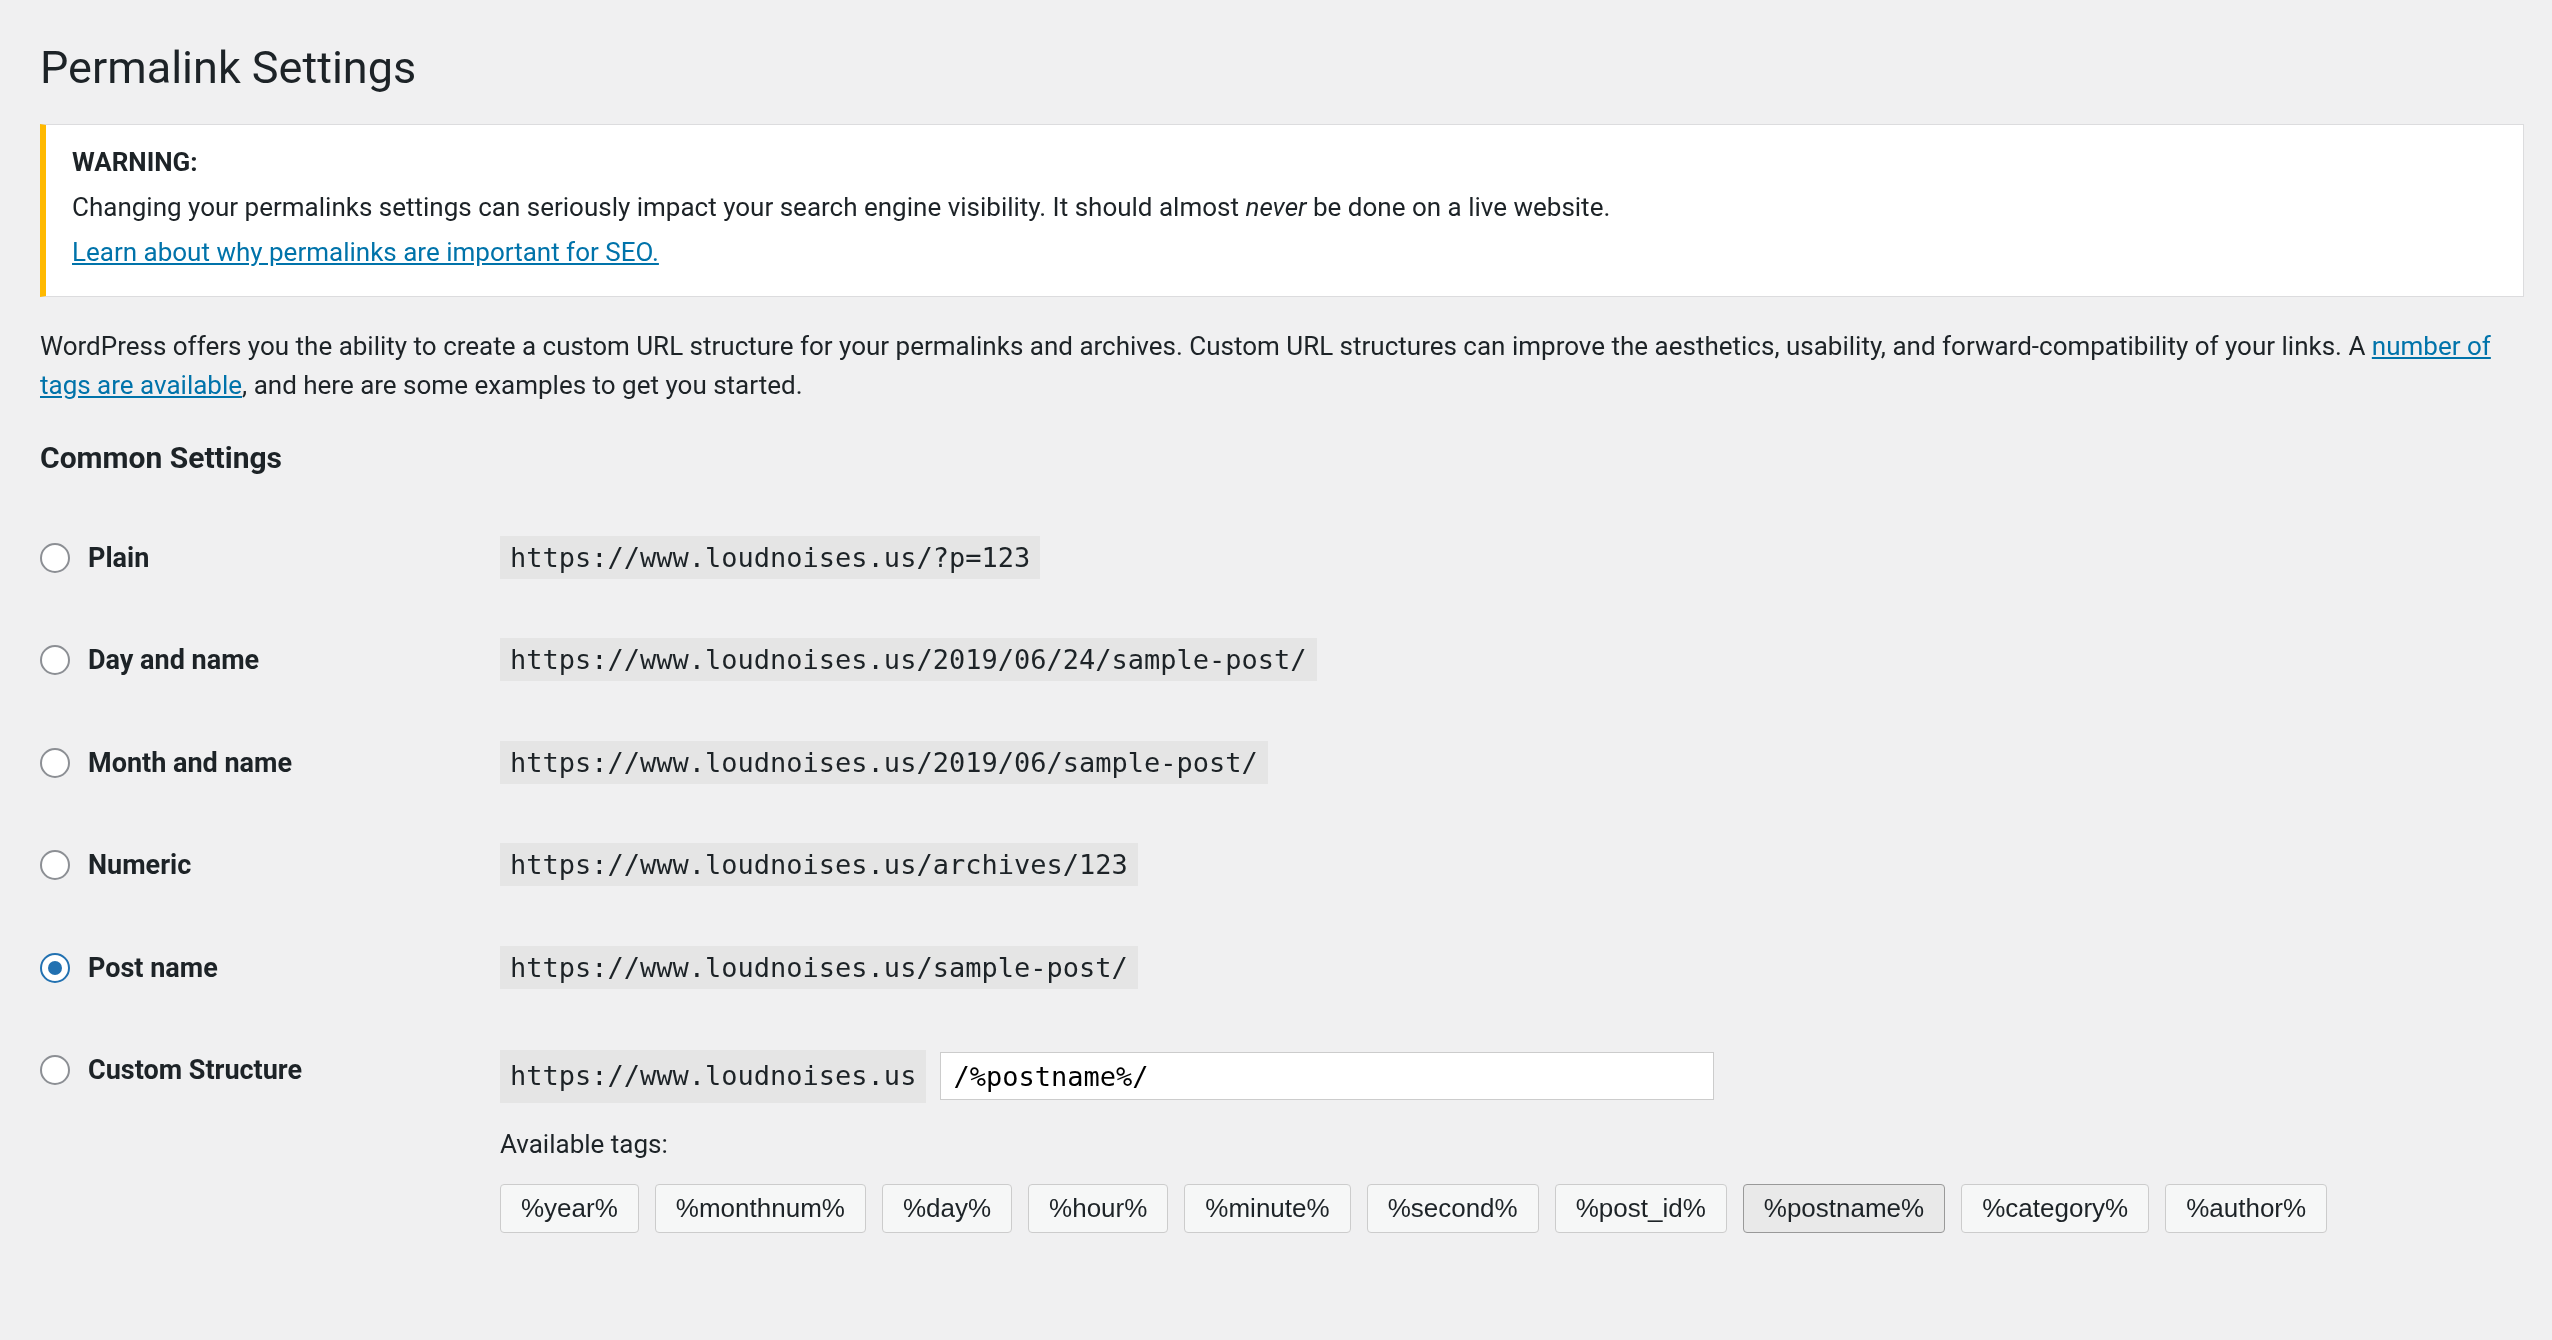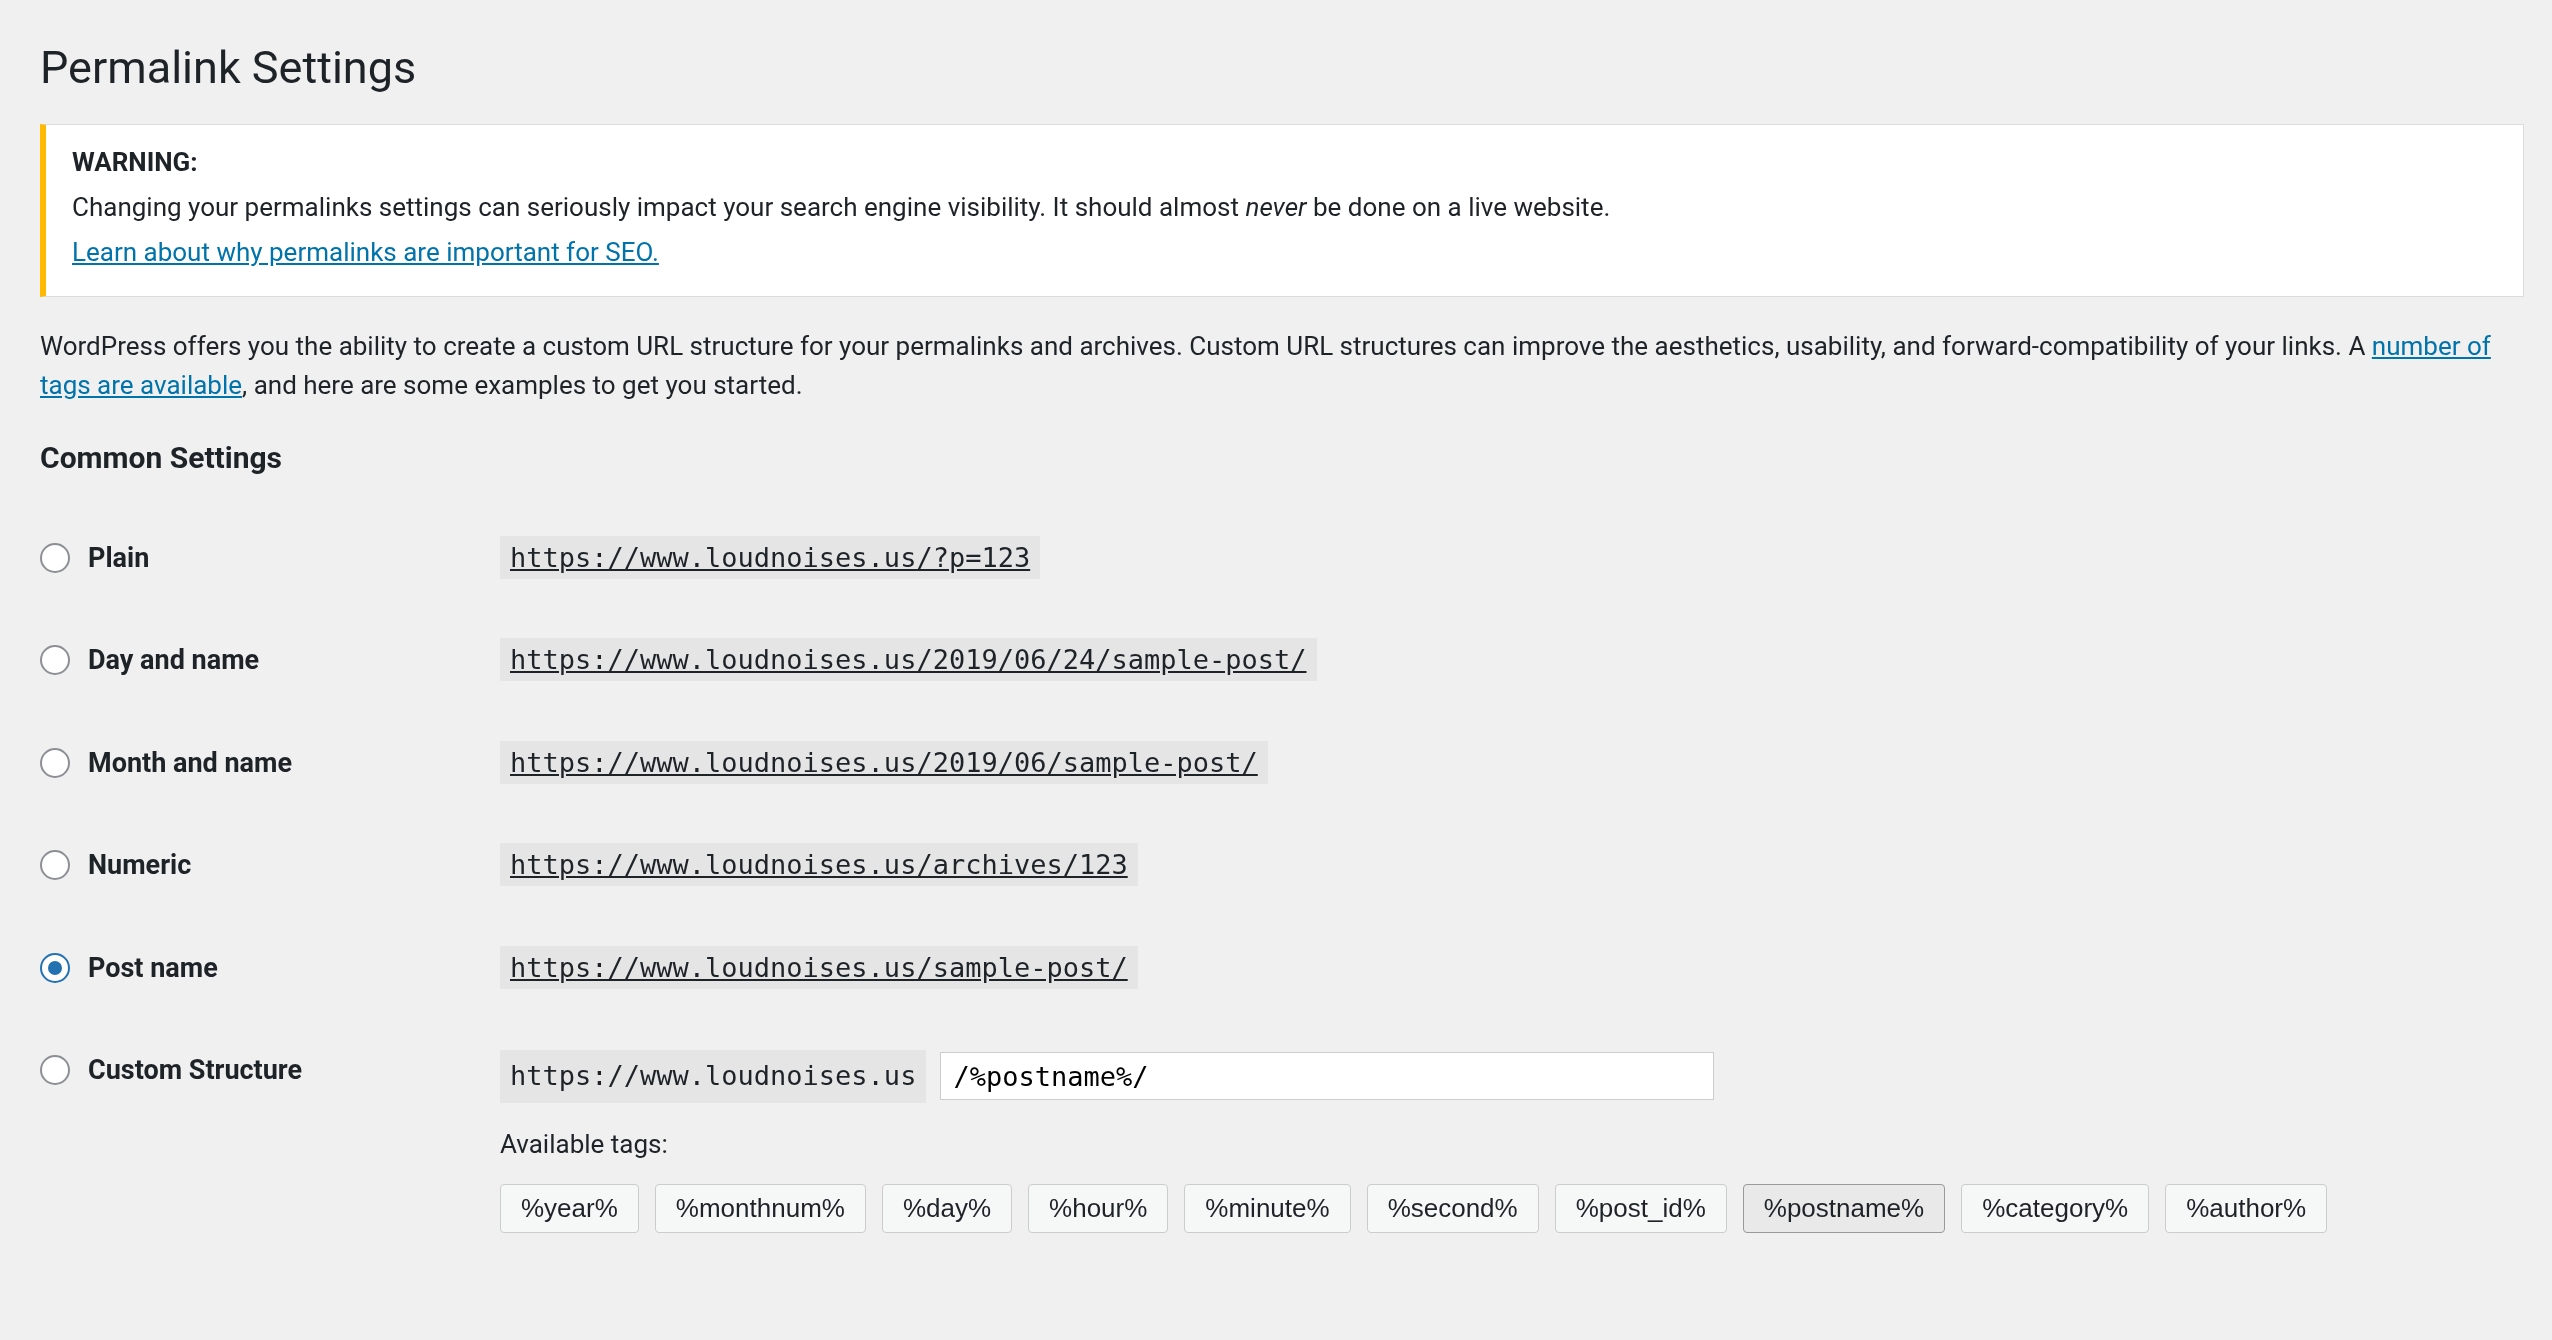--- a/index.html
+++ b/index.html
@@ -110,21 +110,20 @@
   }
   .example-col {
     flex: 1;
   }
   code.example {
     font-family: ui-monospace, Menlo, Monaco, Consolas, monospace;
     background: var(--code-bg);
     padding: 6px 10px;
     font-size: 27px;
     color: var(--text);
-    text-decoration: underline;
   }
   .custom-line {
     display: flex;
     align-items: center;
     gap: 14px;
   }
   .custom-base {
     font-family: ui-monospace, Menlo, Monaco, Consolas, monospace;
     background: var(--code-bg);
     padding: 6px 10px;

